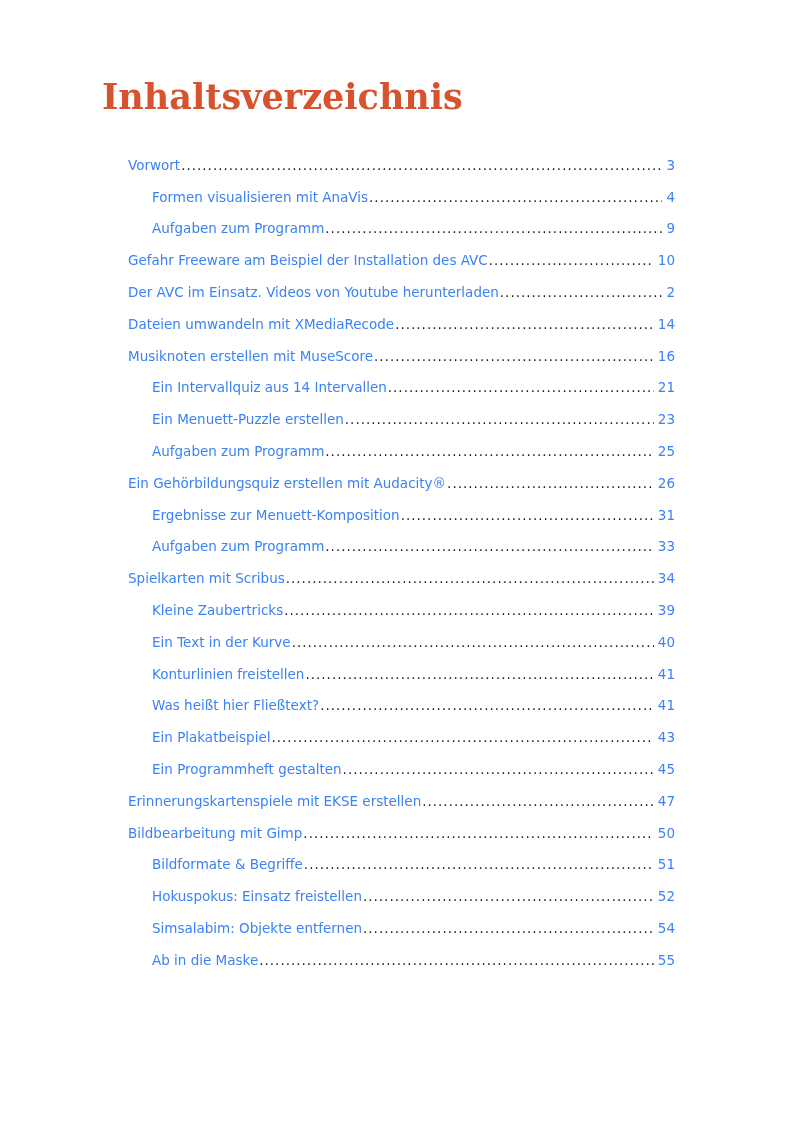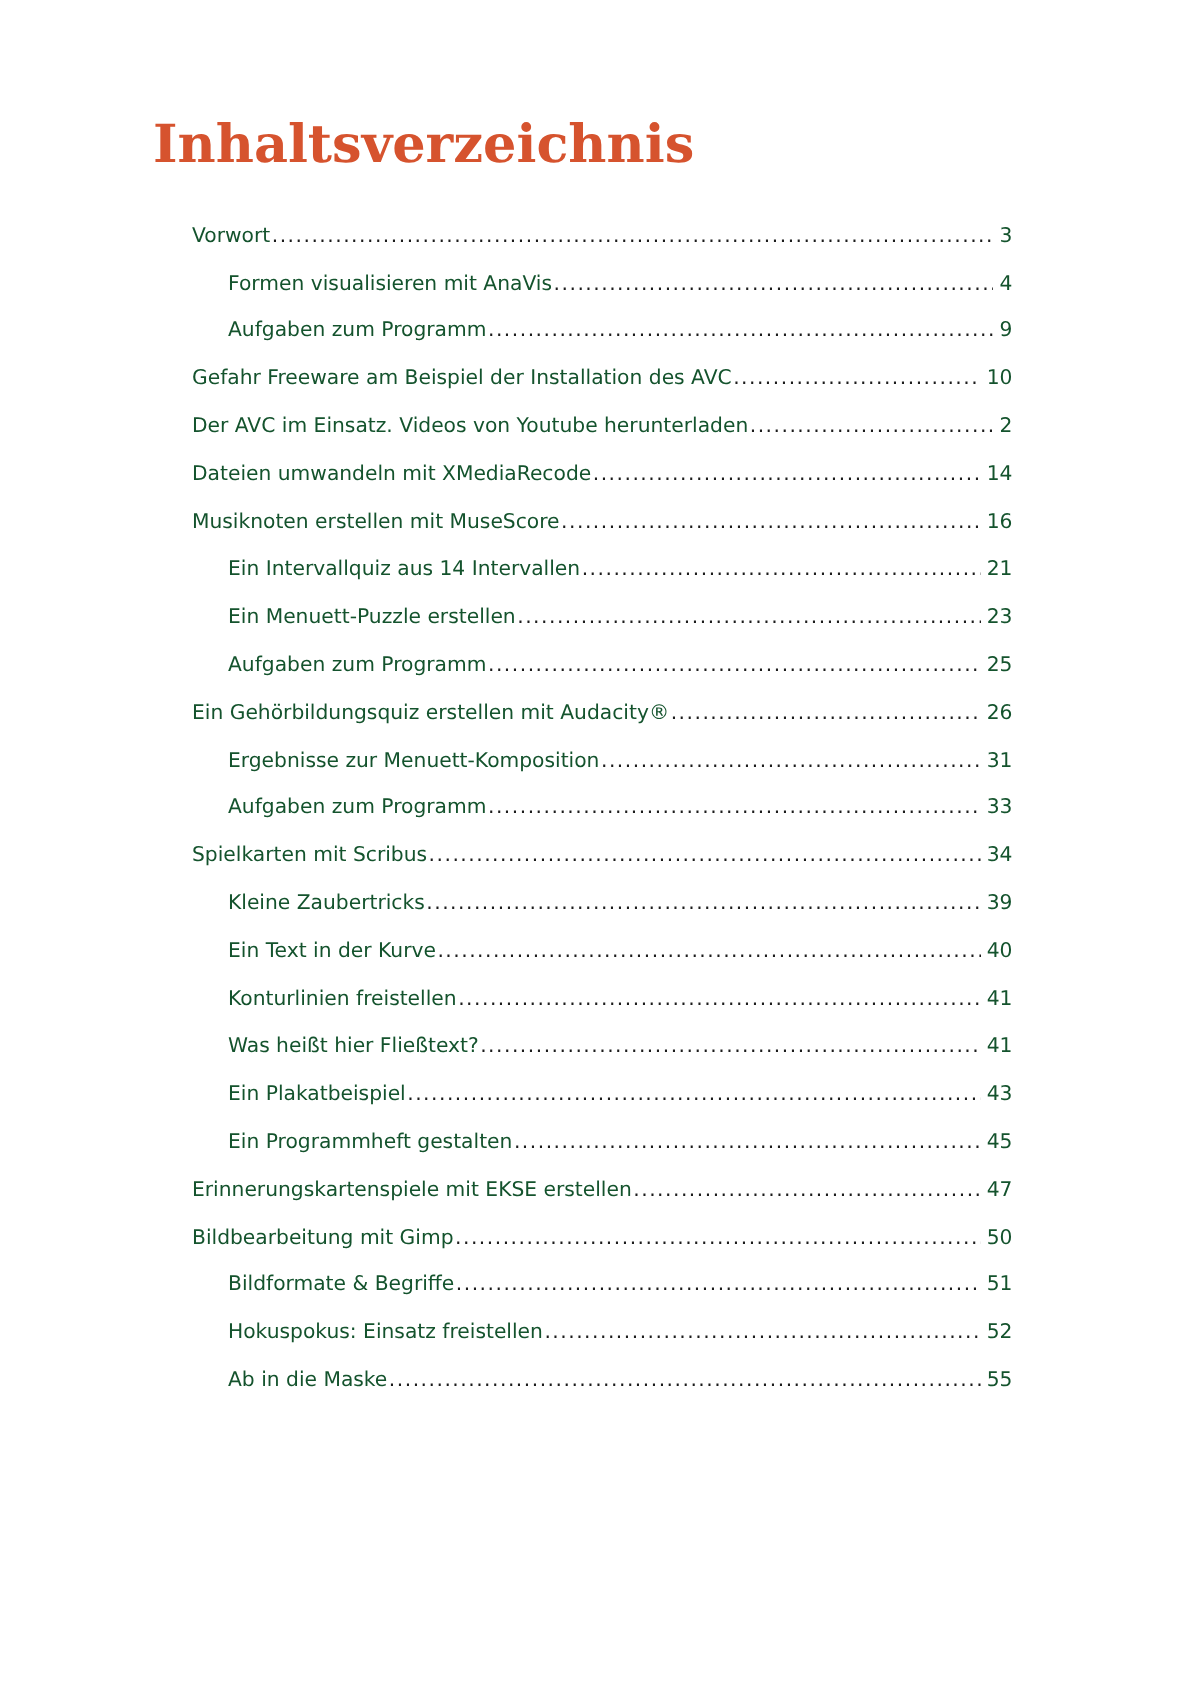--- a/index.html
+++ b/index.html
@@ -29,24 +29,24 @@
     margin-left: 24px;
   }
   .toc-list {
     position: absolute;
     left: 128px;
     top: 141px;
     width: 547px;
   }
   .toc-entry {
     display: flex;
-    align-items: center;
+    align-items: flex-end;
     height: 31.8px;
     font-size: 13.5px;
-    color: #14532d;
+    color: #3b82f6;
   }
   .toc-entry.level-2 { padding-left: 24px; }
   .toc-label {
     white-space: nowrap;
     flex: 0 0 auto;
   }
   .toc-leader {
     flex: 1 1 auto;
     overflow: hidden;
     white-space: nowrap;
@@ -208,20 +208,25 @@
     <span class="toc-leader"></span>
     <span class="toc-page">51</span>
   </div>
 
   <div class="toc-entry level-2">
     <span class="toc-label">Hokuspokus: Einsatz freistellen</span>
     <span class="toc-leader"></span>
     <span class="toc-page">52</span>
   </div>
 
+  <div class="toc-entry level-2">
+    <span class="toc-label">Simsalabim: Objekte entfernen</span>
+    <span class="toc-leader"></span>
+    <span class="toc-page">54</span>
+  </div>
 
   <div class="toc-entry level-2">
     <span class="toc-label">Ab in die Maske</span>
     <span class="toc-leader"></span>
     <span class="toc-page">55</span>
   </div>
 
 </div>
 </div>
 

